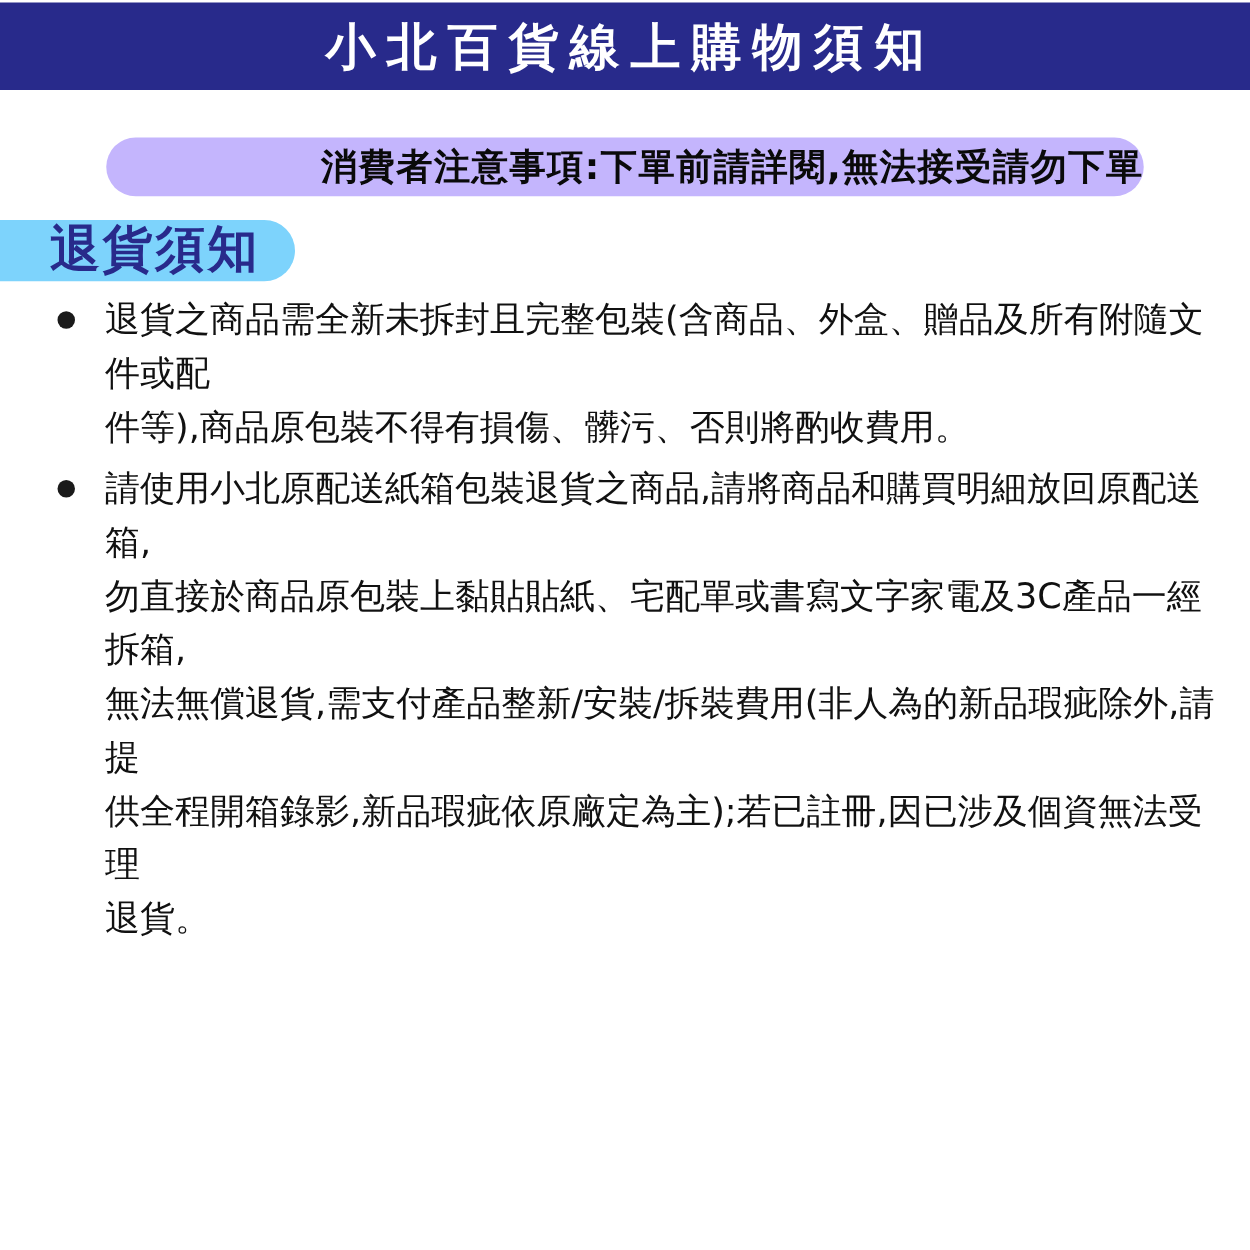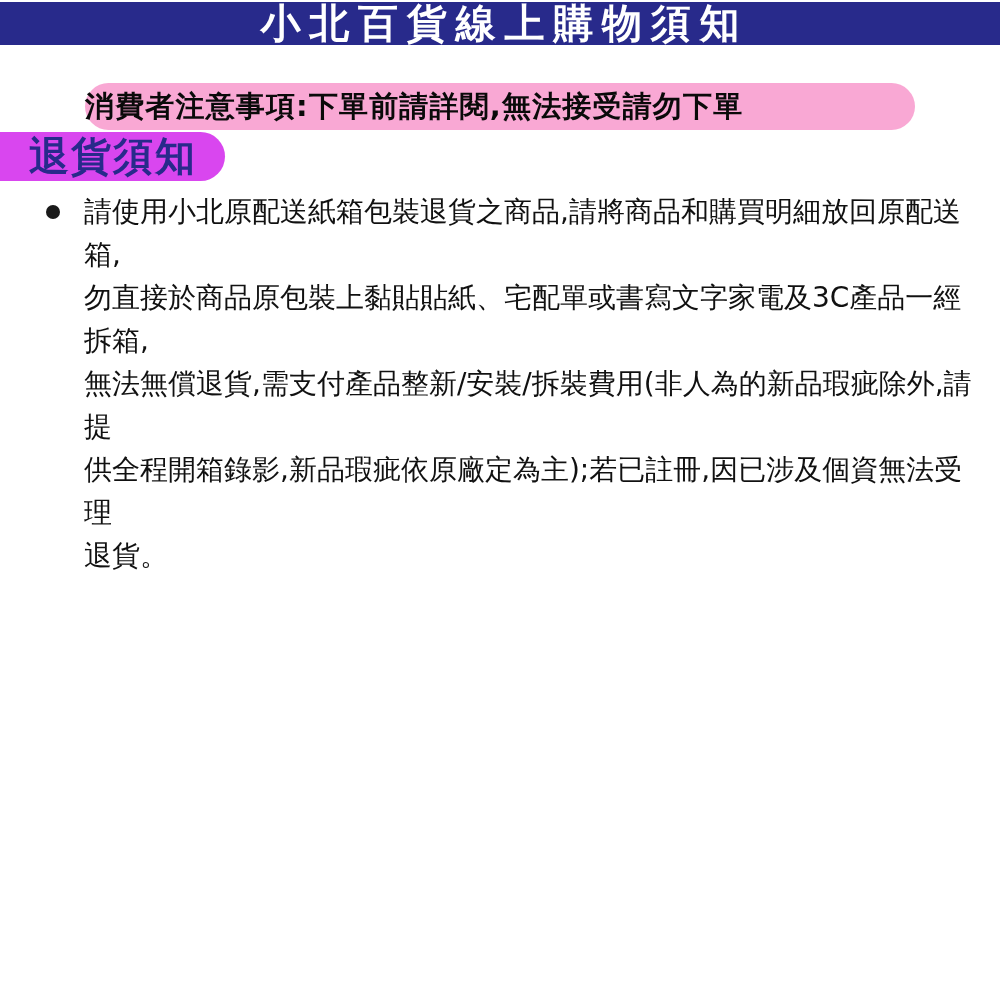--- a/index.html
+++ b/index.html
@@ -14,60 +14,60 @@
   .page {
     position: relative;
     width: 1000px;
     height: 1000px;
     background: #ffffff;
   }
   
   .header-bar {
     margin-top: 2px;
     width: 1000px;
-    height: 43px;
+    height: 70px;
     background: #282a8b;
     display: flex;
     align-items: center;
     justify-content: center;
   }
   .header-title {
     color: #ffffff;
     font-size: 40px;
     font-weight: bold;
     letter-spacing: 0.22em;
     text-indent: 0.22em;
     white-space: nowrap;
   }
   
   .notice-pill {
     margin: 38px auto 0 auto;
     width: 830px;
     height: 47px;
-    background: #f9a8d4;
+    background: #c4b5fd;
     border-radius: 24px;
     display: flex;
     align-items: center;
-    justify-content: flex-start;
+    justify-content: flex-end;
   }
   .notice-text {
     color: #0a0a0a;
     font-size: 29px;
     font-weight: bold;
     letter-spacing: 0.04em;
     white-space: nowrap;
   }
   
   .section-badge {
-    margin-top: 2px;
+    margin-top: 19px;
     display: inline-block;
-    background: #d946ef;
+    background: #7dd3fc;
     height: 49px;
     line-height: 49px;
-    padding: 0 28px 0 29px;
+    padding: 0 28px 0 40px;
     border-radius: 0 25px 25px 0;
   }
   .section-badge-label {
     color: #282a8b;
     font-size: 40px;
     font-weight: bold;
     letter-spacing: 0.05em;
     white-space: nowrap;
   }
   
@@ -118,20 +118,25 @@
   </div>
 
   <div class="section-badge">
     <span class="section-badge-label">退貨須知</span>
   </div>
 
   <div class="bullets">
 
 
 
+    <div class="bullet">
+      <span class="dot"></span>
+      <p class="btext"><span>退貨之商品需全新未拆封且完整包裝(含商品、外盒、贈品及所有附隨文件或配
+件等),商品原包裝不得有損傷、髒污、否則將酌收費用。</span><span class="red"></span></p>
+    </div>
 
     <div class="bullet">
       <span class="dot"></span>
       <p class="btext"><span>請使用小北原配送紙箱包裝退貨之商品,請將商品和購買明細放回原配送箱,
 勿直接於商品原包裝上黏貼貼紙、宅配單或書寫文字家電及3C產品一經拆箱,
 無法無償退貨,需支付產品整新/安裝/拆裝費用(非人為的新品瑕疵除外,請提
 供全程開箱錄影,新品瑕疵依原廠定為主);若已註冊,因已涉及個資無法受理
 退貨。</span><span class="red"></span></p>
     </div>
 

